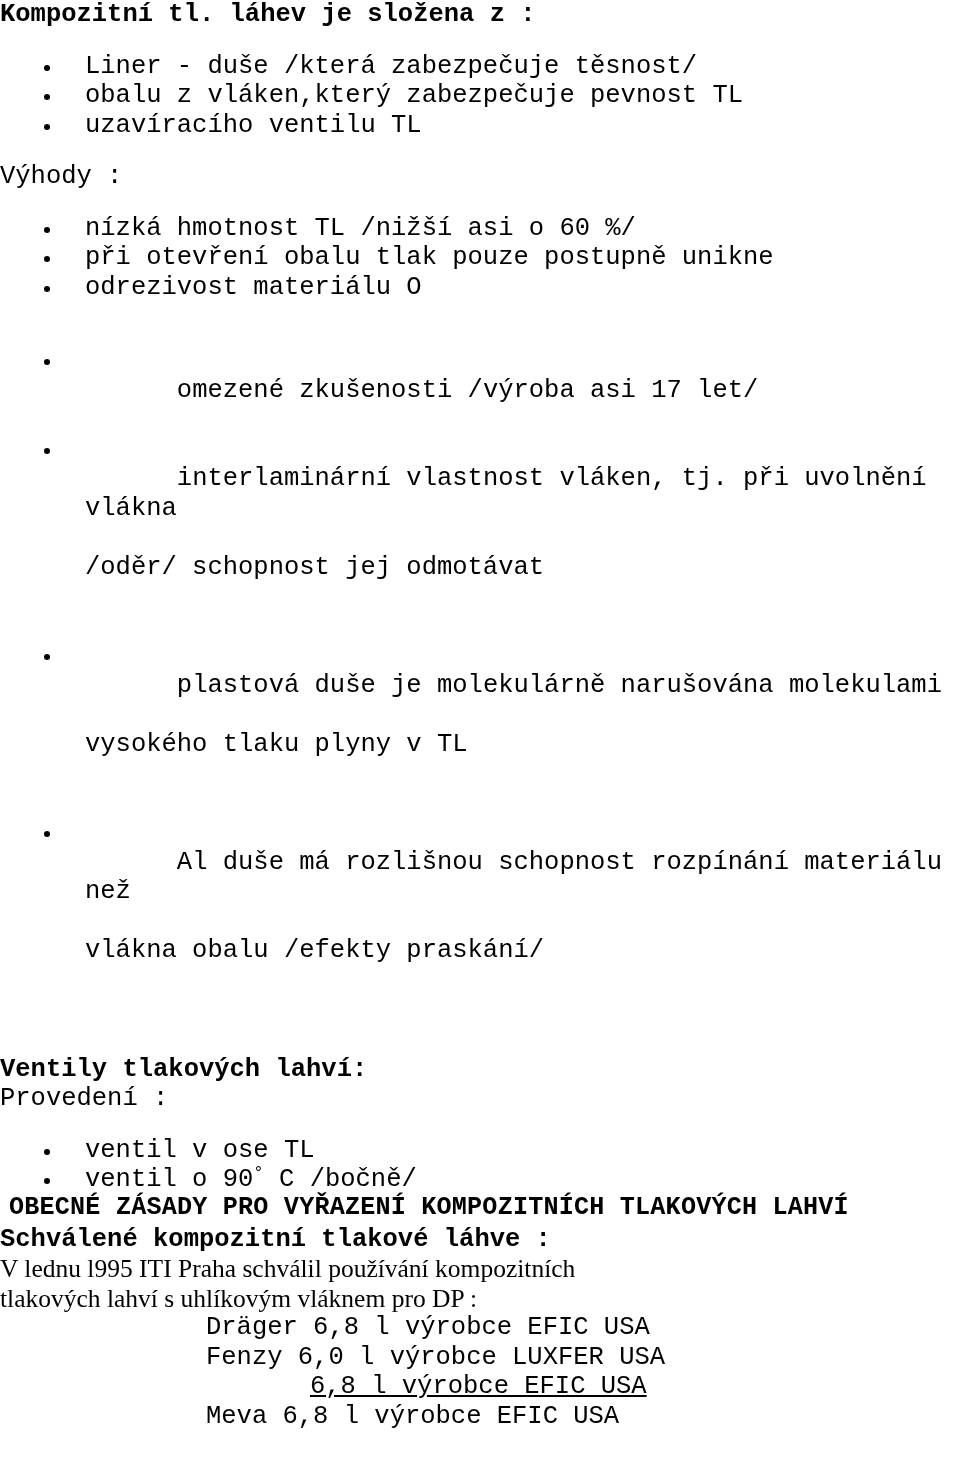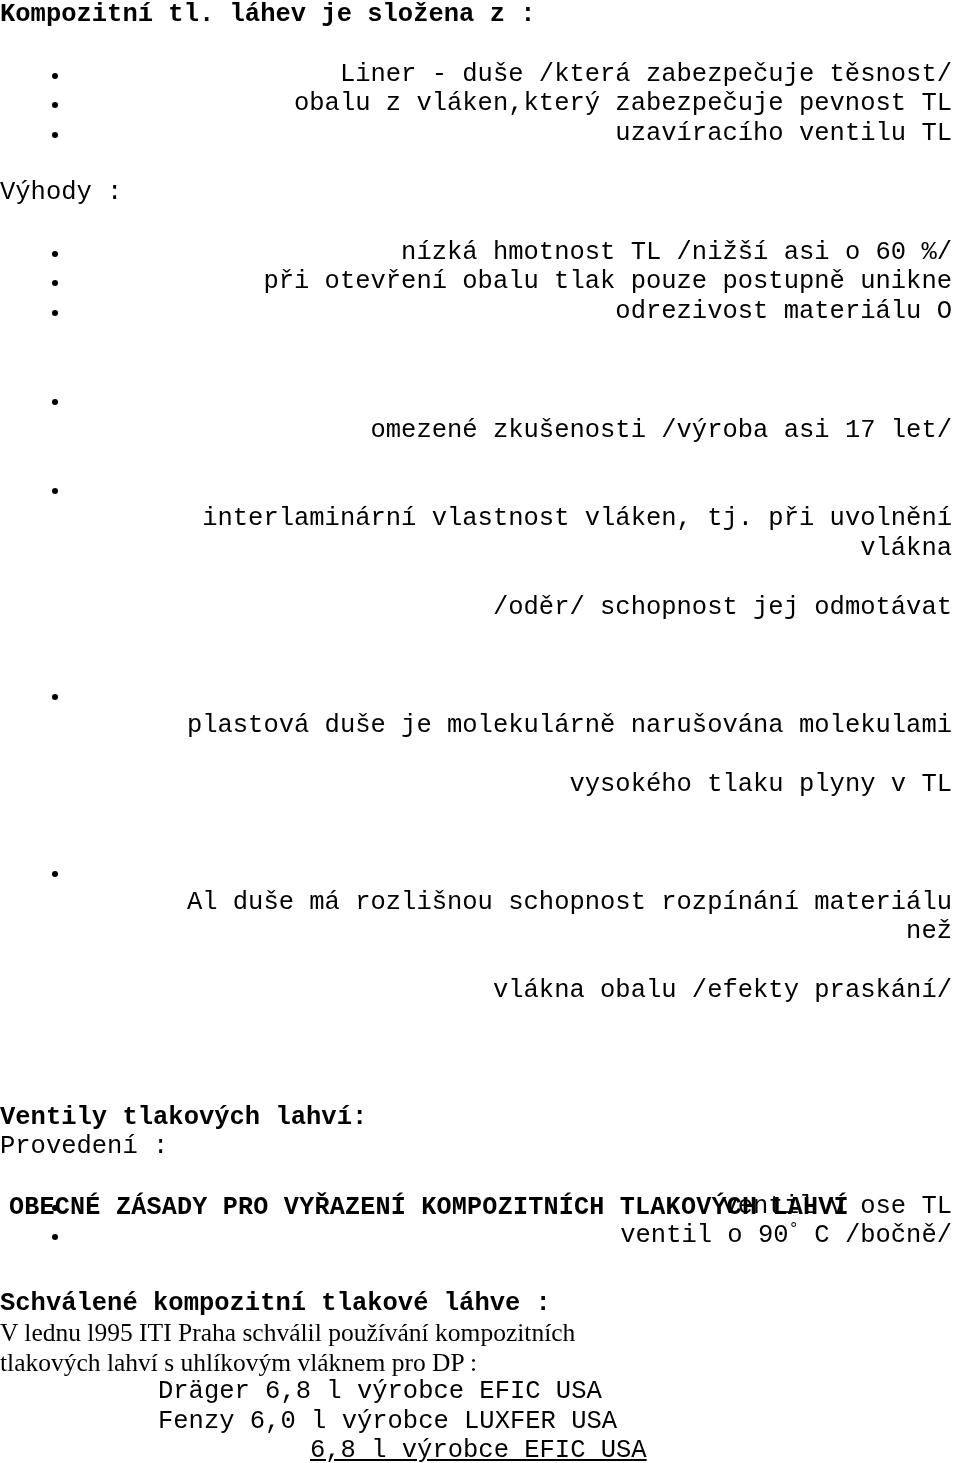--- a/index.html
+++ b/index.html
@@ -43,23 +43,22 @@
 
   .sub-head {
     font-size: 25.5px;
     line-height: 29.5px;
     white-space: pre;
   }
 
   
   ul.bullets {
     list-style: none;
-    margin: 8px;
+    margin: 0;
     padding: 0;
-    text-align: right;
   }
   ul.bullets > li {
     position: relative;
     padding-left: 85px;
     font-size: 25.5px;
     line-height: 29.5px;
     white-space: pre-wrap;
   }
   ul.bullets > li::before {
     content: "";
@@ -76,21 +75,21 @@
   }
   .gap-md { height: 22px; }
   .gap-lg { height: 30px; }
 
   
   .bottle-row {
     font-size: 25.5px;
     line-height: 29.5px;
     white-space: pre;
   }
-  .bottle-row .brand-ind { padding-left: 158px; }
+  .bottle-row .brand-ind { padding-left: 158px; margin-left: 48px; }
   .bottle-row .size-ind  { padding-left: 310px; text-decoration: underline; }
 
   
   .final-heading {
     position: absolute;
     left: 9px;
     bottom: 4px;
     font-size: 25.5px;
     font-weight: 700;
     letter-spacing: 0.2px;

